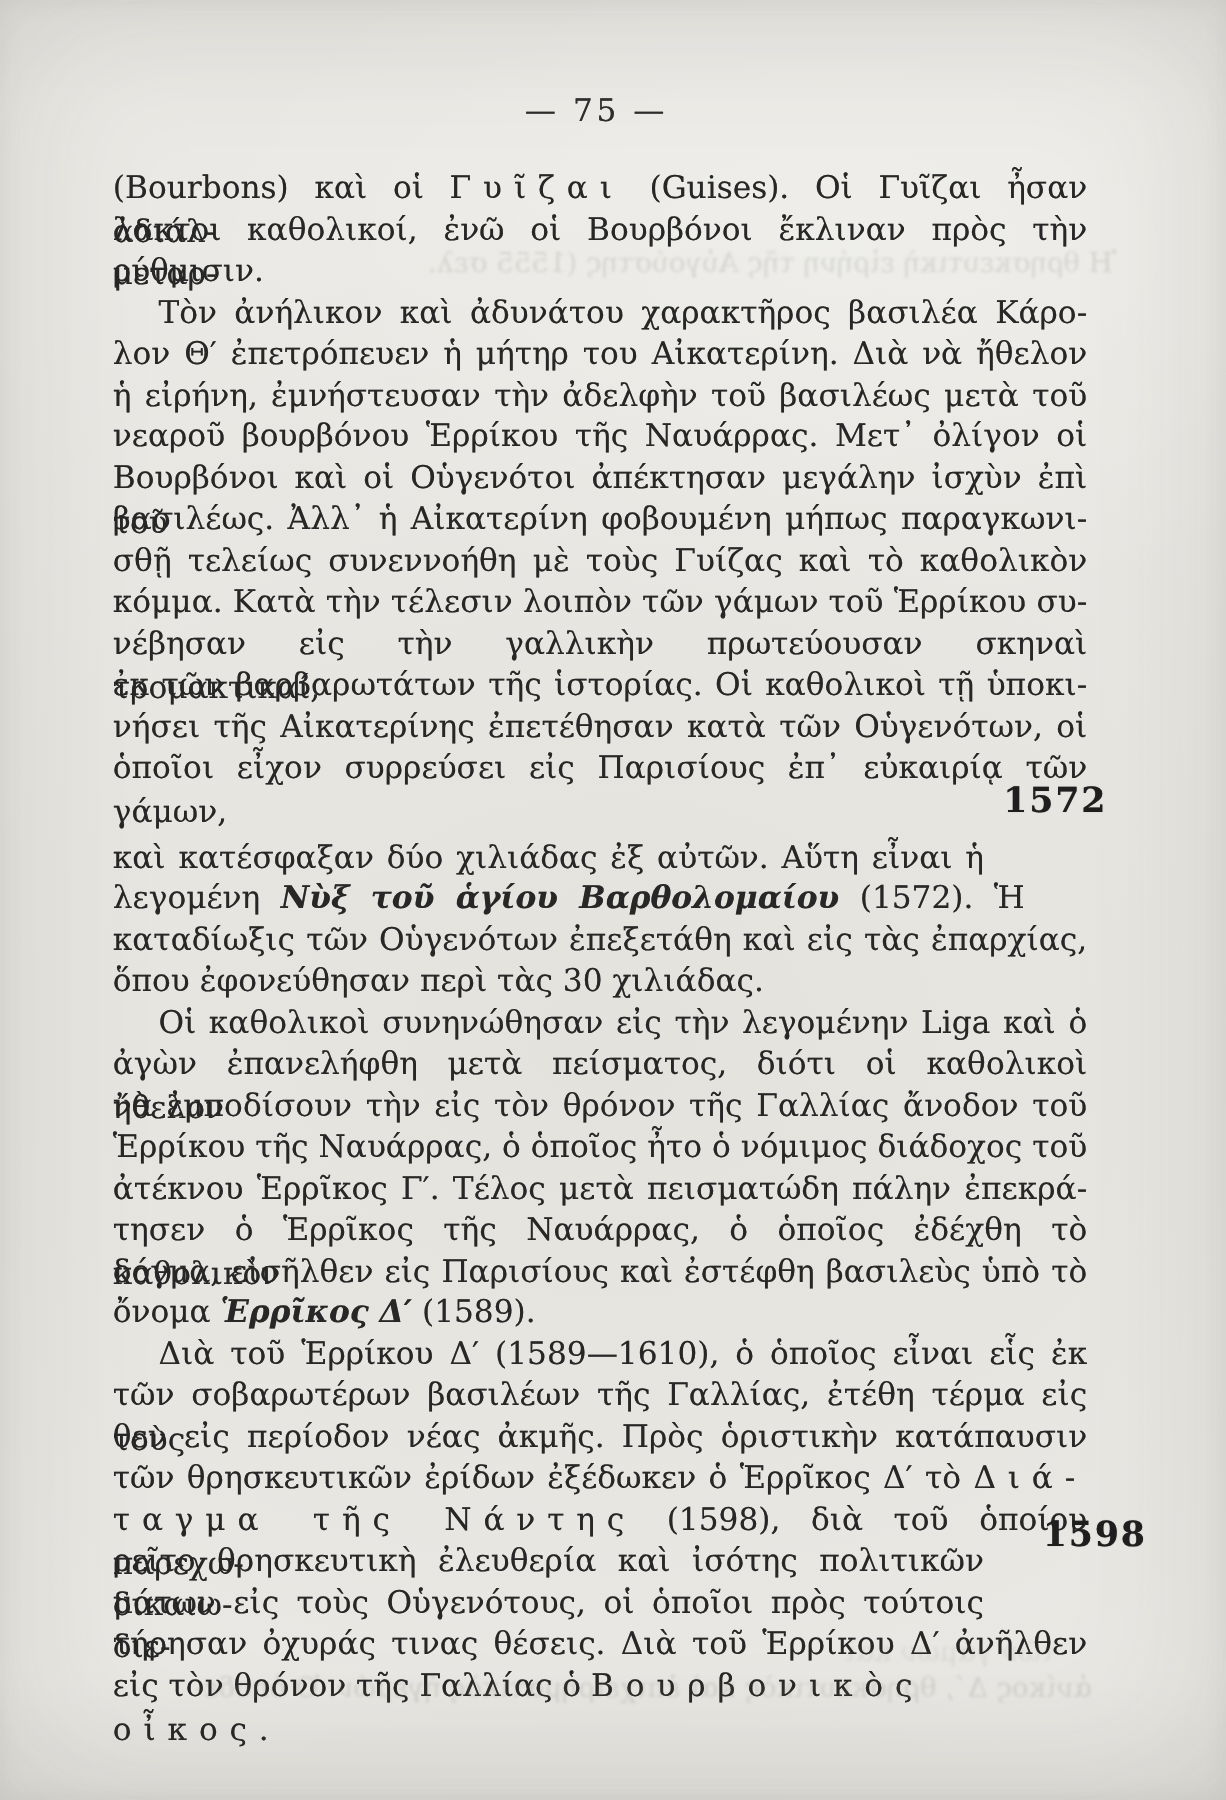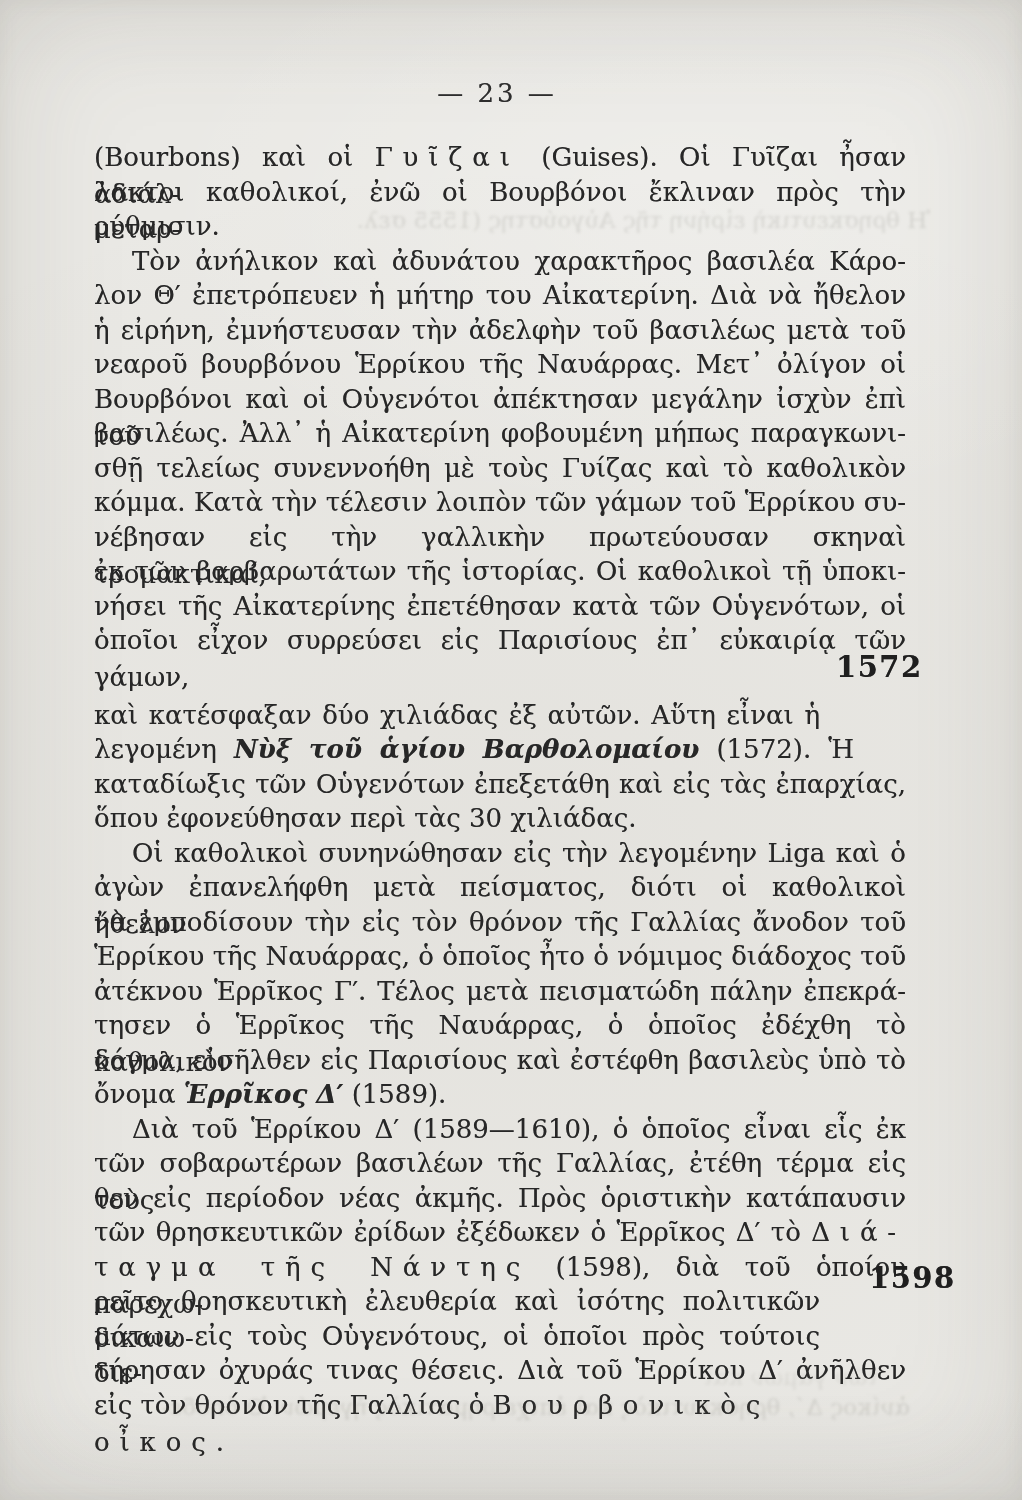--- a/index.html
+++ b/index.html
@@ -51,21 +51,21 @@
   }
   .ghost.g1{top:207px;left:430px;width:500px;}
   .ghost.g2{top:1394px;left:95px;width:815px;}
   .ghost.g3{top:1364px;left:600px;width:280px;opacity:.12;}
 </style>
 </head>
 <body>
 
 <div class="scan">
 
-  <div class="pageno">— 23 —</div>
+  <div class="pageno">— 75 —</div>
 
   <div class="textblock">
       <div class="line just"><span class="seg n">(Bourbons) καὶ οἱ </span><span class="seg s">Γυῖζαι</span><span class="seg n"> (Guises). Οἱ Γυῖζαι ἦσαν ἀδιάλ-</span></div>
       <div class="line just"><span class="seg n">λακτοι καθολικοί, ἐνῶ οἱ Βουρβόνοι ἔκλιναν πρὸς τὴν μεταρ-</span></div>
       <div class="line"><span class="seg n">ρύθμισιν.</span></div>
       <div class="line just ind"><span class="seg n">Τὸν ἀνήλικον καὶ ἀδυνάτου χαρακτῆρος βασιλέα Κάρο-</span></div>
       <div class="line just"><span class="seg n">λον Θ′ ἐπετρόπευεν ἡ μήτηρ του Αἰκατερίνη. Διὰ νὰ ἤθελον</span></div>
       <div class="line just"><span class="seg n">ἡ εἰρήνη, ἐμνήστευσαν τὴν ἀδελφὴν τοῦ βασιλέως μετὰ τοῦ</span></div>
       <div class="line just"><span class="seg n">νεαροῦ βουρβόνου Ἑρρίκου τῆς Ναυάρρας. Μετ᾽ ὀλίγον οἱ</span></div>
       <div class="line just"><span class="seg n">Βουρβόνοι καὶ οἱ Οὑγενότοι ἀπέκτησαν μεγάλην ἰσχὺν ἐπὶ τοῦ</span></div>

